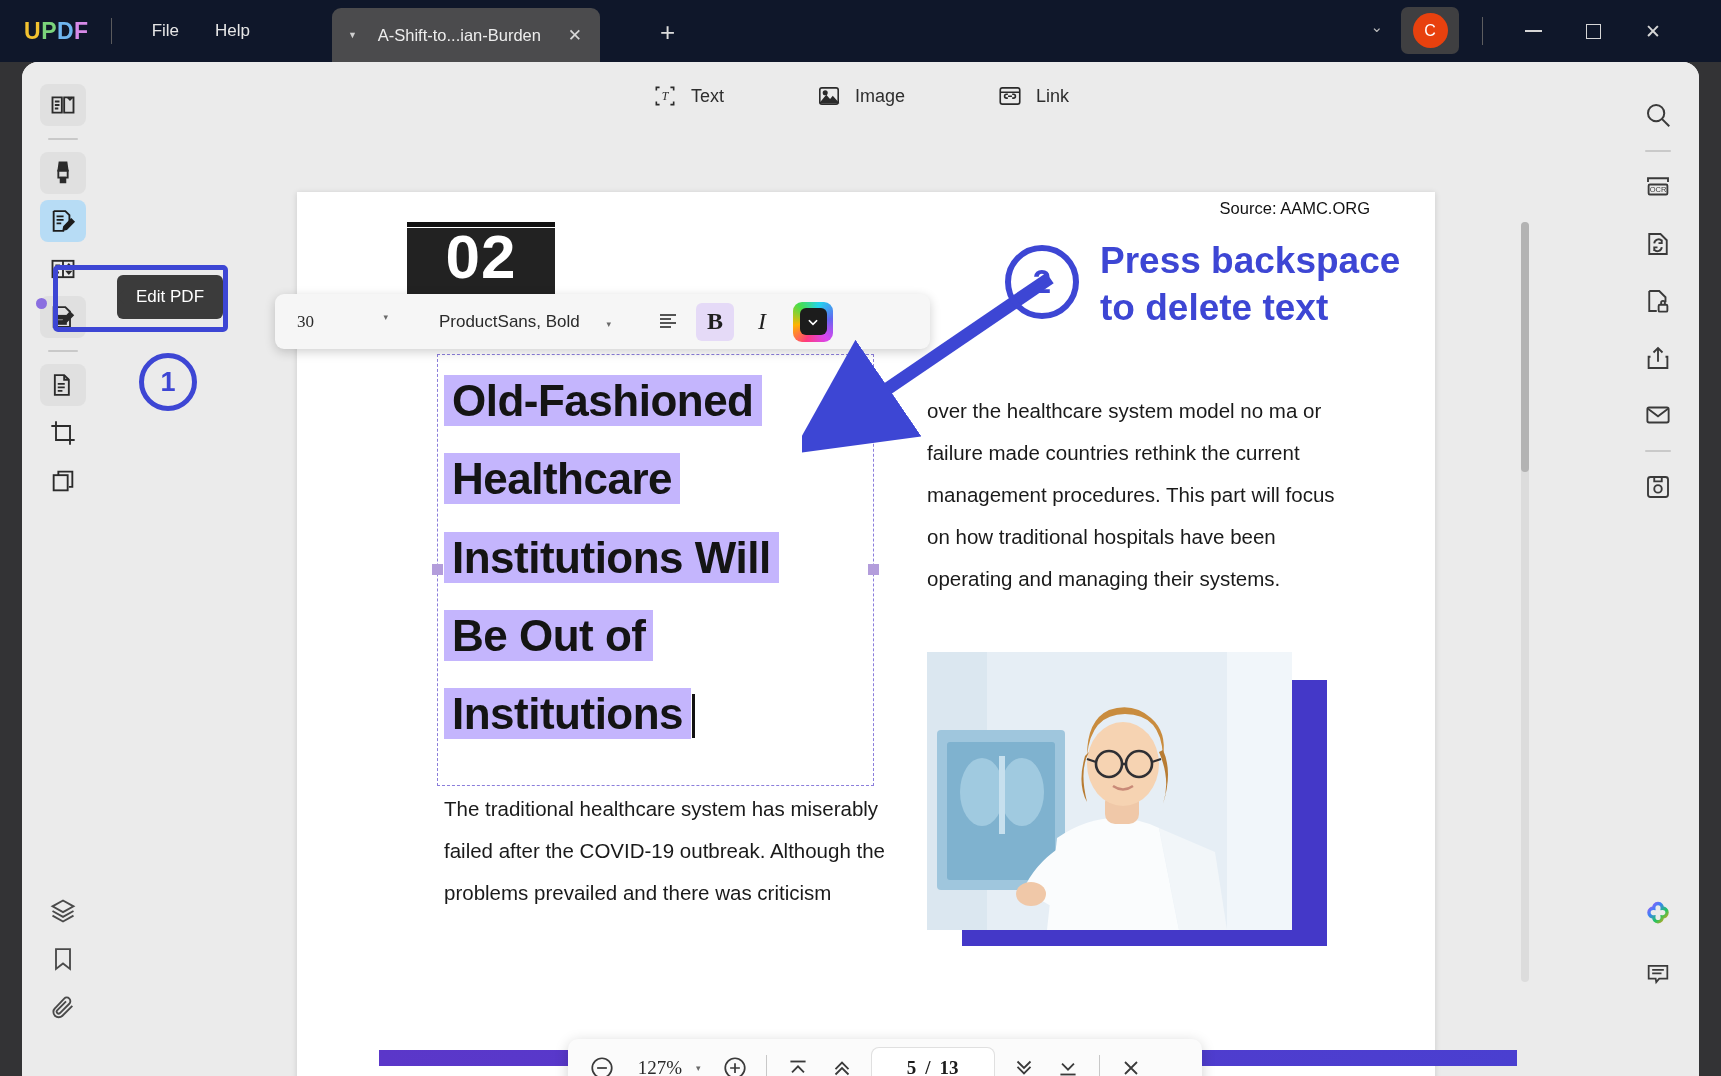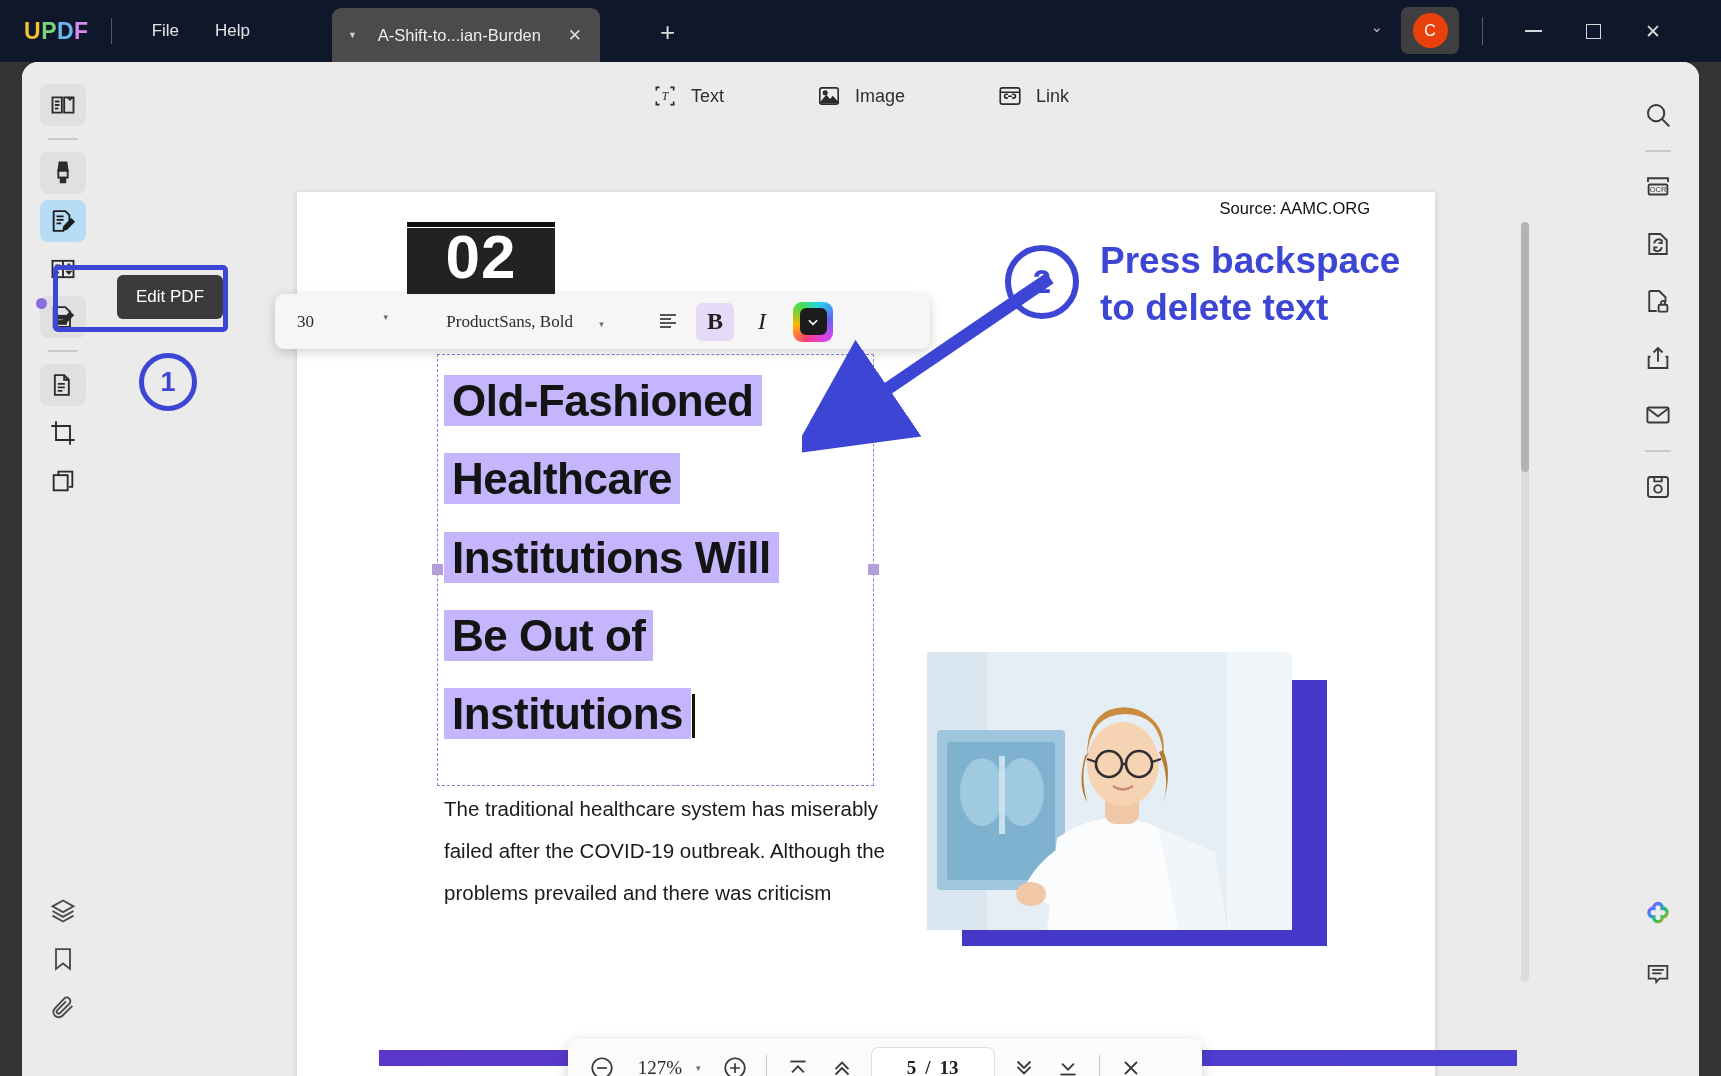--- a/index.html
+++ b/index.html
@@ -107,21 +107,21 @@
     background:linear-gradient(160deg,#dfe9f1 0%,#cfe0ee 45%,#bcd4e6 100%);}
 
   
   .fonttb{ position:absolute; left:253px; top:232px; width:655px; height:55px;
     background:#f6f6f6; border-radius:9px; box-shadow:0 3px 11px rgba(0,0,0,.19);
     display:flex; align-items:center;}
   .ft-size{ width:105px; margin-left:22px; font-size:17px; color:#2b2b2b;
     font-family:"Liberation Serif", serif;}
   .ft-caret{ color:#6a6a6a; font-size:9px; }
   .ft-font{ width:230px; margin-left:8px; font-size:17px; color:#2b2b2b;
-    font-family:Liberation Serif, serif; text-align:center;}
+    font-family:Liberation Sans, sans-serif; text-align:center;}
   .ft-btn{ width:38px; height:38px; margin-left:9px; border-radius:6px;
     display:flex; align-items:center; justify-content:center;}
   .ft-btn.act{ background:#e5daf7;}
   .ft-b{ font-family:"Liberation Serif", serif; font-weight:bold; font-size:24px; color:#1f1f1f;}
   .ft-i{ font-family:"Liberation Serif", serif; font-style:italic; font-size:24px; color:#1f1f1f;}
   .swatch{ width:40px; height:40px; margin-left:12px; border-radius:9px;
     background:conic-gradient(from 200deg,#ff3b7f,#ffb300,#4ade4a,#22d3ee,#6366f1,#d946ef,#ff3b7f);
     display:flex; align-items:center; justify-content:center;}
   .swatch i{ width:27px; height:27px; border-radius:6px; background:#1c1c1c;
     display:flex; align-items:center; justify-content:center;}
@@ -399,20 +399,21 @@
 
         <div class="heading">
           <span>Old-Fashioned</span><br>
           <span>Healthcare</span><br>
           <span>Institutions Will</span><br>
           <span>Be Out of</span><br>
           <span>Institutions</span><i class="caret"></i>
         </div>
 
         <div class="bodyleft">The traditional healthcare system has miserably failed after the COVID-19 outbreak. Although the problems prevailed and there was criticism</div>
+        <div class="bodyright">over the healthcare system model  no ma or failure made countries rethink the current management procedures. This part will focus on how traditional hospitals have been operating and managing their systems.</div>
 
         <div class="photo-shadow"></div>
         <div class="photo">
           <svg width="365" height="278" viewBox="0 0 365 278">
             <rect width="365" height="278" fill="#e6eef5"></rect>
             <rect x="0" y="0" width="60" height="278" fill="#dbe7f0"></rect>
             <rect x="300" y="0" width="65" height="278" fill="#f1f6fa"></rect>
 
             <rect x="10" y="78" width="128" height="160" rx="4" fill="#9fc6dd"></rect>
             <rect x="20" y="90" width="108" height="138" rx="3" fill="#7fb2cf"></rect>

